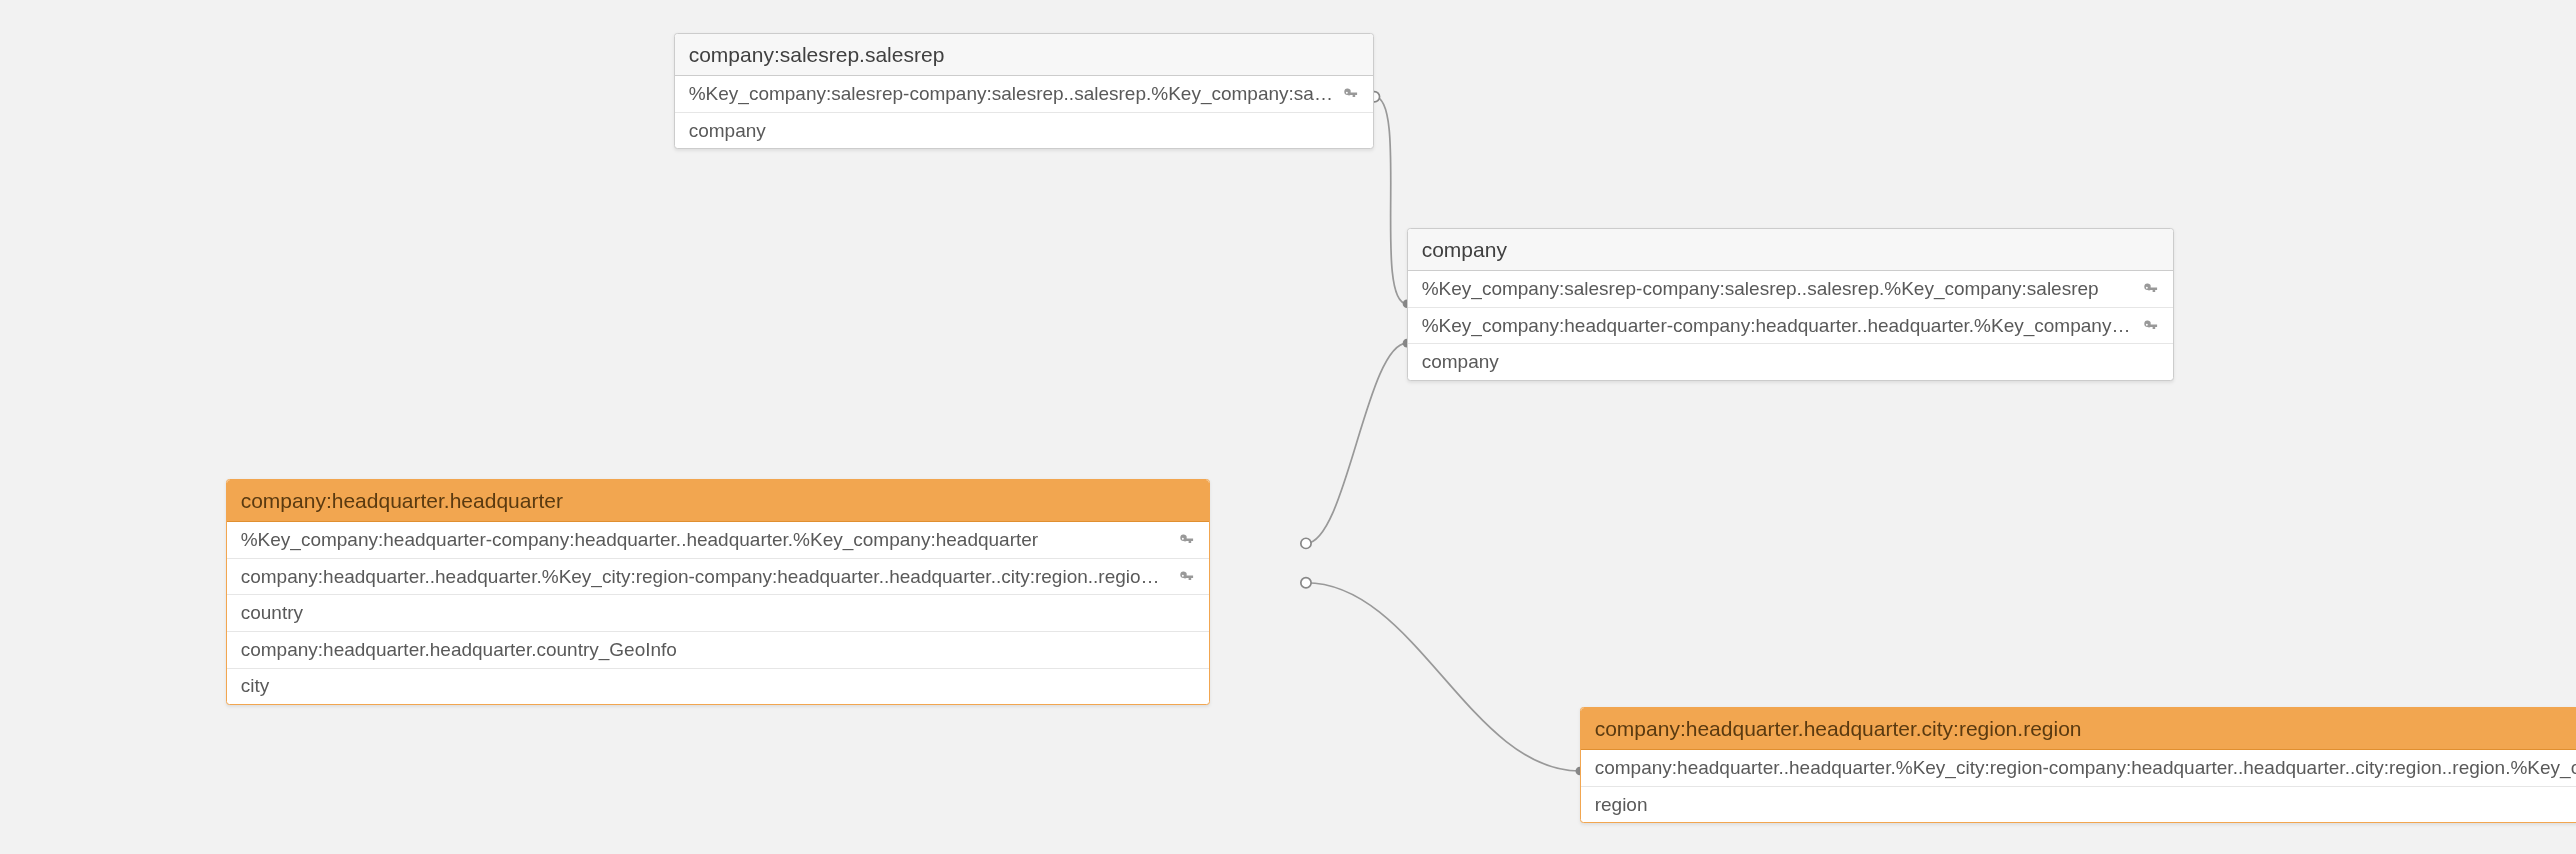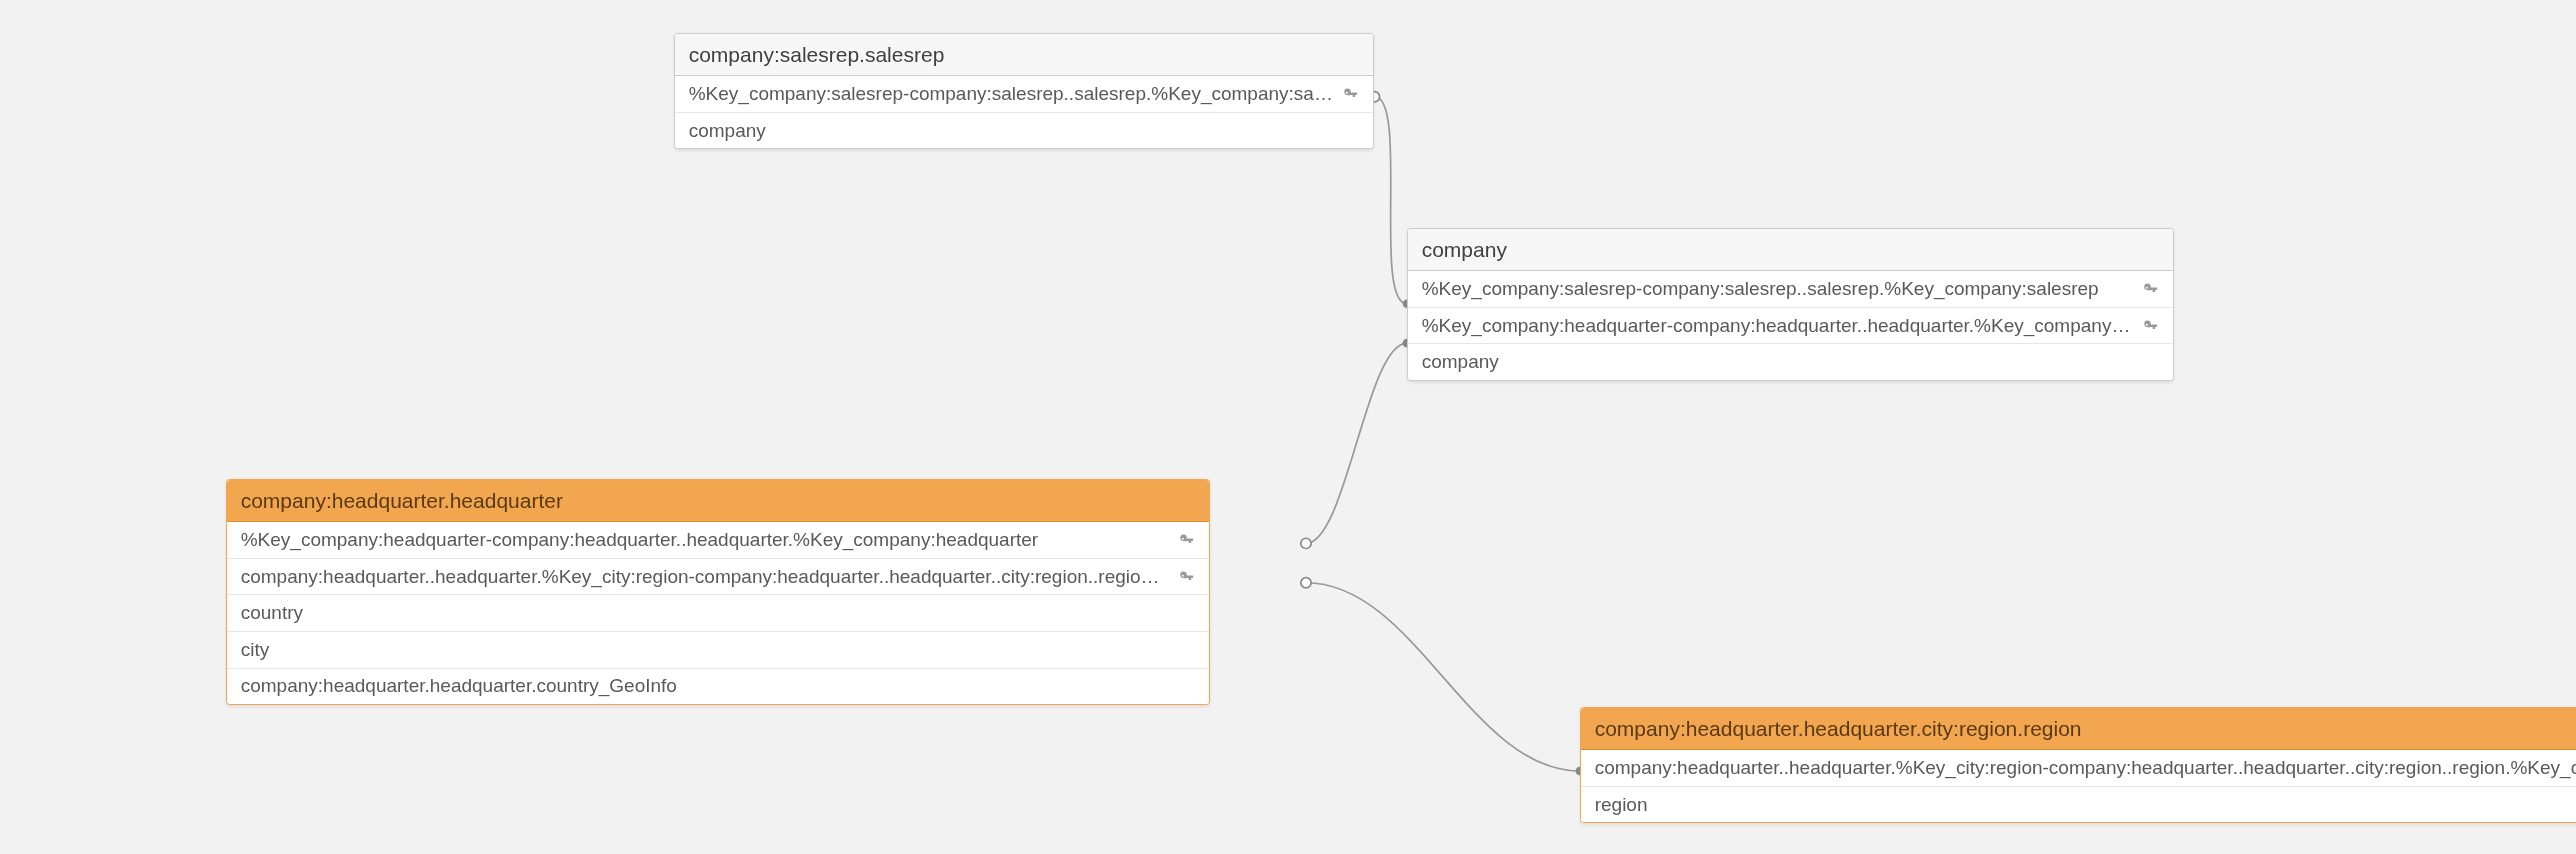--- a/index.html
+++ b/index.html
@@ -148,24 +148,24 @@
         <span class="key-icon">
           <svg viewBox="0 0 24 24">
             <path fill="#999" d="M7 14a5 5 0 1 1 4.9-4H22v4h-3v3h-4v-3h-3.1A5 5 0 0 1 7 14zm-1-5a1.5 1.5 0 1 0 0 3 1.5 1.5 0 0 0 0-3z"></path>
           </svg>
         </span>
       </div>
       <div class="row">
         <span class="txt">country</span>
       </div>
       <div class="row">
-        <span class="txt">city</span>
+        <span class="txt">company:headquarter.headquarter.country_GeoInfo</span>
       </div>
       <div class="row">
-        <span class="txt">company:headquarter.headquarter.country_GeoInfo</span>
+        <span class="txt">city</span>
       </div>
     </div>
     <div class="table selected" style="left: 1580px; top: 707px; width: 1071px;">
       <div class="table-header">company:headquarter.headquarter.city:region.region</div>
       <div class="row">
         <span class="txt">company:headquarter..headquarter.%Key_city:region-company:headquarter..headquarter..city:region..region.%Key_city:region</span>
       </div>
       <div class="row">
         <span class="txt">region</span>
       </div>

